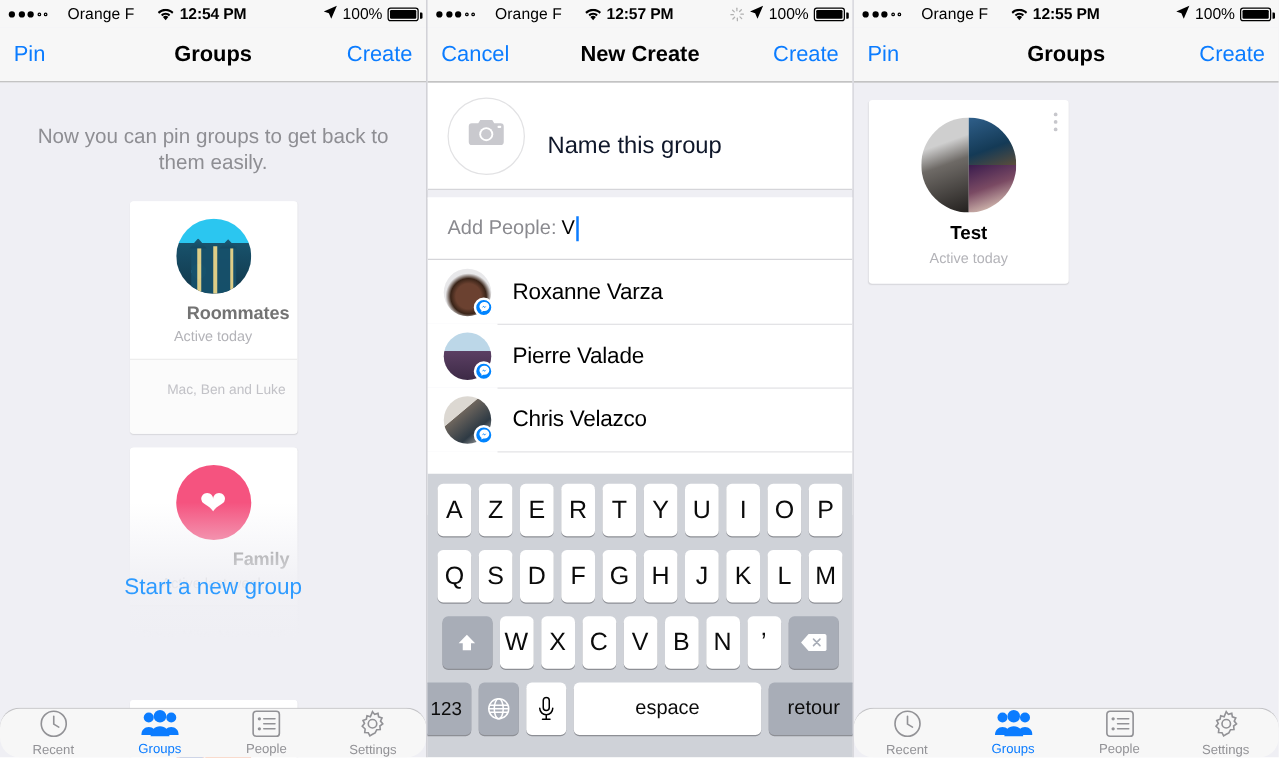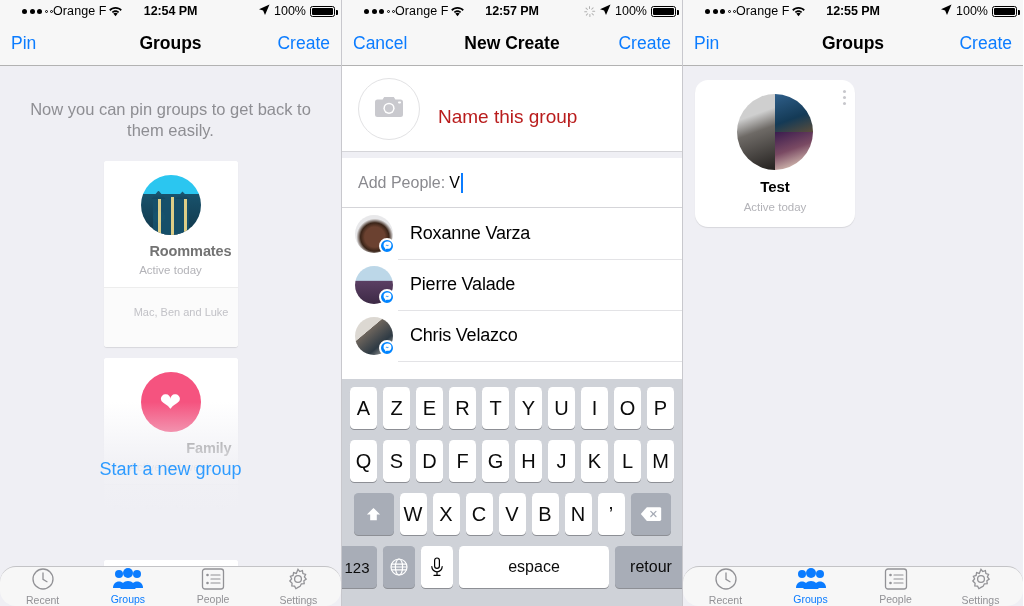--- a/index.html
+++ b/index.html
@@ -15,21 +15,21 @@
   .p2 { width: 342px; border-left: 1px solid #c8c8cd; border-right: 1px solid #c8c8cd; }
   .p3 { width: 340px; }
 
   
   .statusbar {
     height: 22px; background: #f7f7f7;
     display: flex; align-items: center;
     font-size: 12.5px; color: #000;
     position: relative;
   }
-  .sb-left { display: flex; align-items: center; gap: 0; padding-left: 22px; }
+  .sb-left { display: flex; align-items: center; gap: 16px; padding-left: 7px; }
   .dots { display: flex; align-items: center; gap: 2.5px; }
   .dot { width: 5px; height: 5px; border-radius: 50%; background: #000; }
   .dot.hollow { background: transparent; border: 1px solid #000; width: 3px; height: 3px; }
   .carrier { font-size: 12.5px; letter-spacing: 0.1px; }
   .wifi { display: inline-block; width: 13px; height: 10px; position: relative; margin-left: 2px; }
   .sb-center {
     position: absolute; left: 0; right: 0; text-align: center;
     font-size: 12.5px; font-weight: bold; letter-spacing: -0.1px;
   }
   .sb-right {
@@ -147,21 +147,21 @@
 
   
   .namerow {
     height: 86px; background: #fff; border-bottom: 1px solid #d5d5d9;
     display: flex; align-items: center; padding: 0 16px; gap: 18px;
   }
   .camcircle {
     width: 62px; height: 62px; border-radius: 50%; border: 1px solid #e2e2e4;
     display: flex; align-items: center; justify-content: center; flex: none;
   }
-  .namefield { font-size: 19px; color: #b91c1c; margin-top: 16px; }
+  .namefield { font-size: 19px; color: #0f172a; margin-top: 16px; }
   .addpeople {
     height: 50px; background: #fff; border-top: 1px solid #fff;
     border-bottom: 1px solid #d5d5d9;
     display: flex; align-items: center; padding: 0 16px; margin-top: 6px;
   }
   .ap-label { font-size: 16px; color: #8a8a8f; }
   .ap-value { font-size: 16px; color: #000; margin-left: 4px; }
   .caret {
     display: inline-block; width: 2px; height: 20px;
     background: #0b7cff; margin-left: 1px; vertical-align: -4px;
@@ -206,21 +206,21 @@
   .krow3 { gap: 6px; }
   .krow4 { margin-bottom: 0; gap: 6px; align-items: flex-start; }
   .key.num { width: 40px; font-size: 15px; }
   .key.globe, .key.mic { width: 32px; }
   .key.space { width: 150px; font-size: 16px; }
   .key.ret { width: 72px; font-size: 16px; }
 
   
   .p3body { height: 486px; background: #efeff4; padding: 14px 12px; }
   .testcard {
-    width: 160px; background: #fff; border-radius: 13px;
+    width: 160px; background: #fff; border-radius: 3px;
     box-shadow: 0 1px 1px rgba(0,0,0,.10); overflow: hidden; cursor: pointer; position: relative;
   }
   .kebab { position: absolute; right: 9px; top: 10px; display: flex; flex-direction: column; gap: 3px; cursor: pointer; }
   .kebab i { width: 3px; height: 3px; border-radius: 50%; background: #c7c7cc; display: block; }
   .test-av {
     width: 76px; height: 76px; border-radius: 50%; margin: 14px auto 8px;
     overflow: hidden; display: grid; grid-template-columns: 1fr 1fr; grid-template-rows: 1fr 1fr;
   }
   .test-av .q1 { grid-row: 1 / span 2; background: linear-gradient(160deg, #cfcfcf 0 30%, #6e6a66 50%, #23201e 100%); }
   .test-av .q2 { background: linear-gradient(160deg, #2f5f8a, #143a56 60%, #5c4d3a); }

